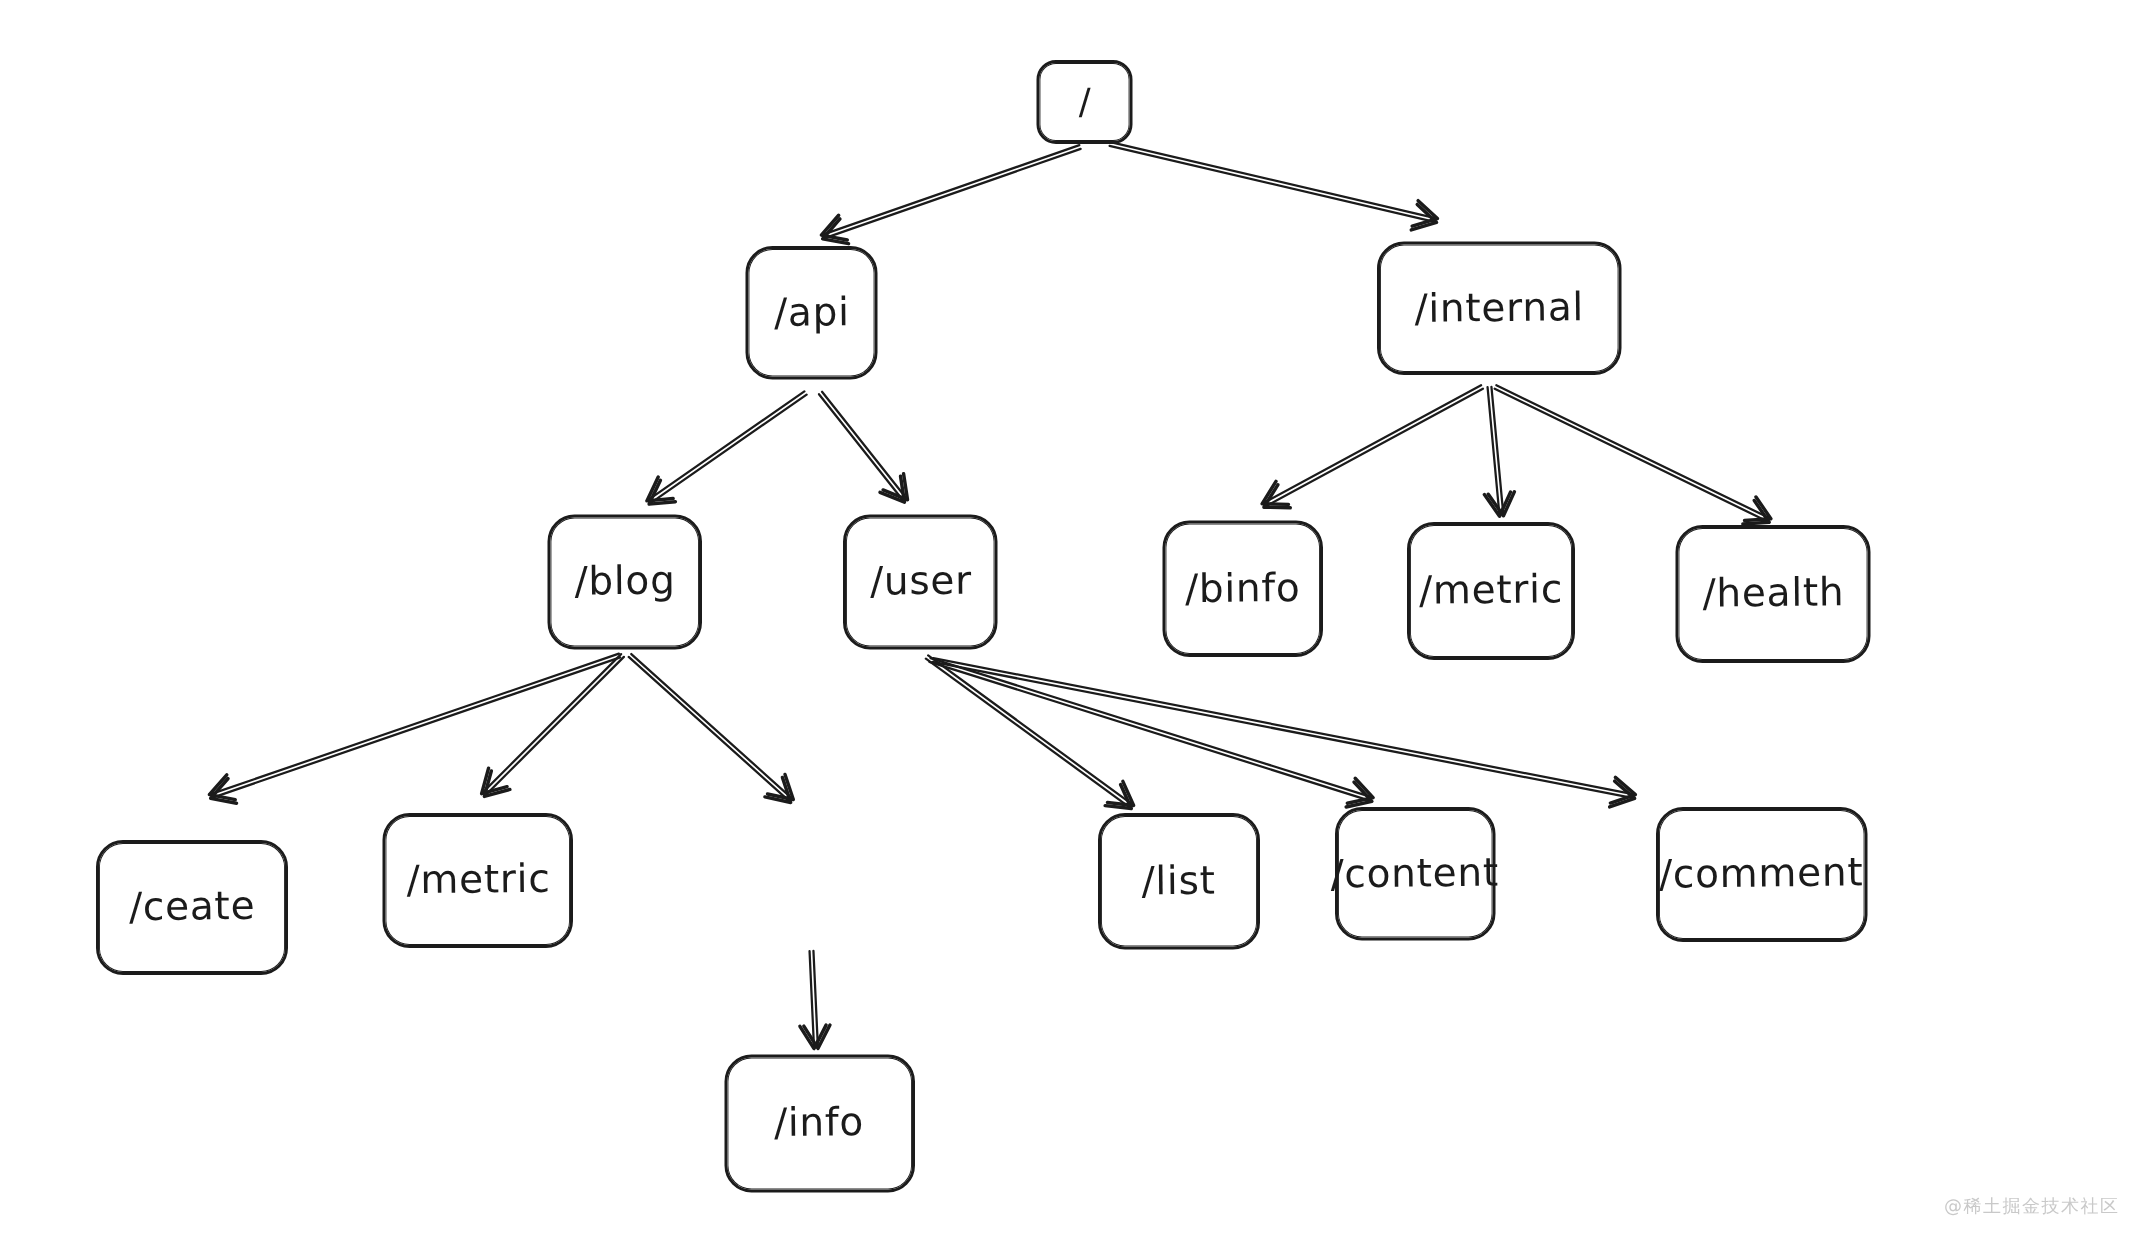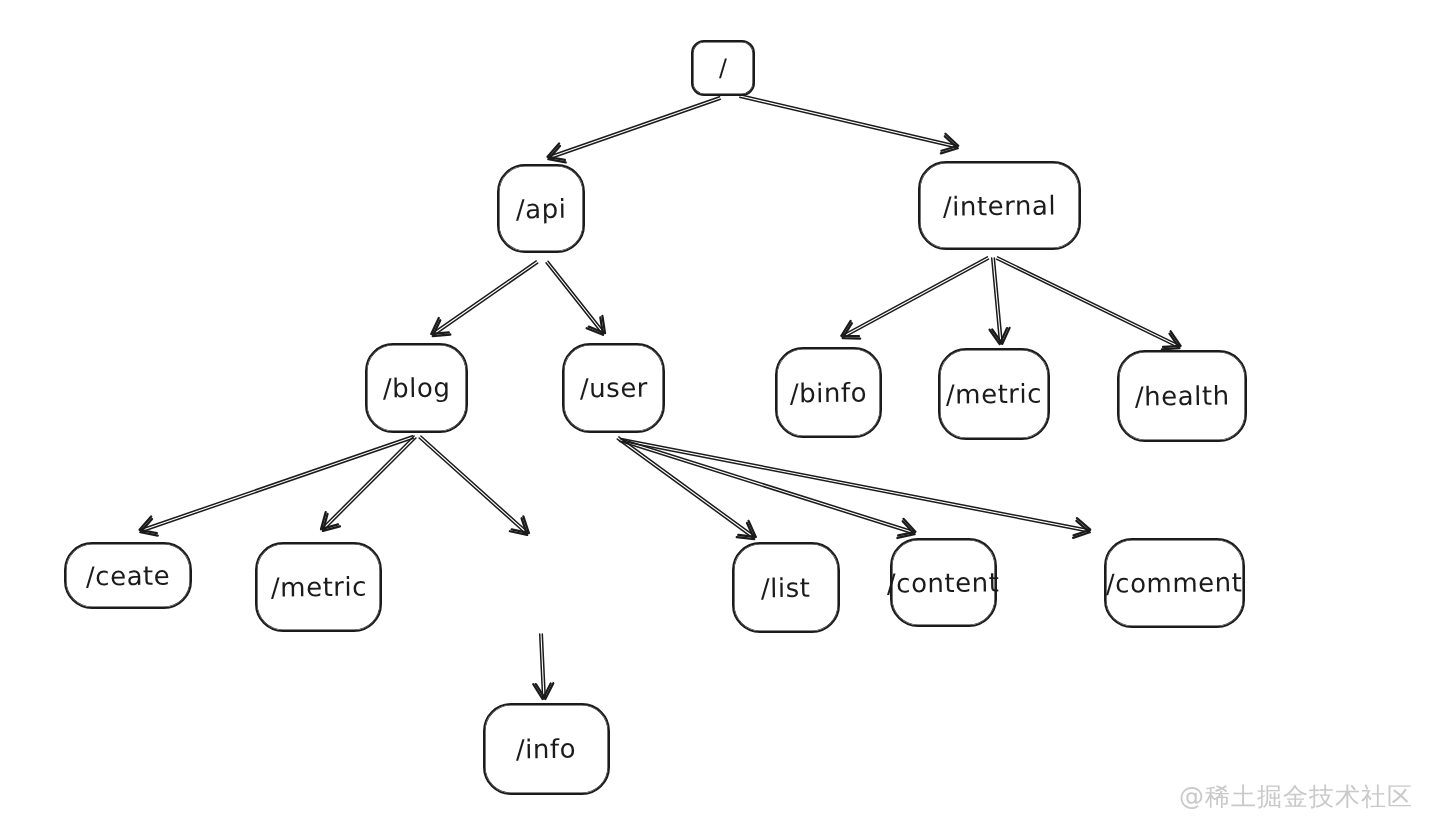--- a/index.html
+++ b/index.html
@@ -20,21 +20,21 @@
     left: 0;
     top: 0;
     width: 1435px;
     height: 829px;
     pointer-events: none;
   }
   .node {
     position: absolute;
     box-sizing: border-box;
     border: 2.4px solid #1b1b1b;
-    border-radius: 28px;
+    border-radius: 18px;
     background: #ffffff;
     display: flex;
     align-items: center;
     justify-content: center;
     box-shadow: 0 0 0 0.6px #1b1b1b inset;
   }
   .node.small {
     border-radius: 13px;
   }
   .node .node-label {
@@ -45,21 +45,21 @@
     transform: rotate(-0.6deg);
   }
   .node.small .node-label {
     font-size: 24px;
   }
   .watermark {
     position: absolute;
     right: 22px;
     bottom: 16px;
     color: #c9c9c9;
-    font-size: 25px;
+    font-size: 12px;
     letter-spacing: 1px;
   }
 </style>
 </head>
 <body>
 
 <div class="canvas">
 
   <svg class="edges-layer" viewBox="0 0 1435 829" xmlns="http://www.w3.org/2000/svg">
     <defs>
@@ -124,21 +124,21 @@
   </div>
 
   <div class="node" style="left:938px; top:348px; width:112px; height:92px">
     <span class="node-label">/metric</span>
   </div>
 
   <div class="node" style="left:1117px; top:350px; width:130px; height:92px">
     <span class="node-label">/health</span>
   </div>
 
-  <div class="node" style="left:64px; top:542px; width:128px; height:67px">
+  <div class="node" style="left:64px; top:560px; width:128px; height:90px">
     <span class="node-label">/ceate</span>
   </div>
 
   <div class="node" style="left:255px; top:542px; width:127px; height:90px">
     <span class="node-label">/metric</span>
   </div>
 
 
   <div class="node" style="left:732px; top:542px; width:108px; height:91px">
     <span class="node-label">/list</span>

